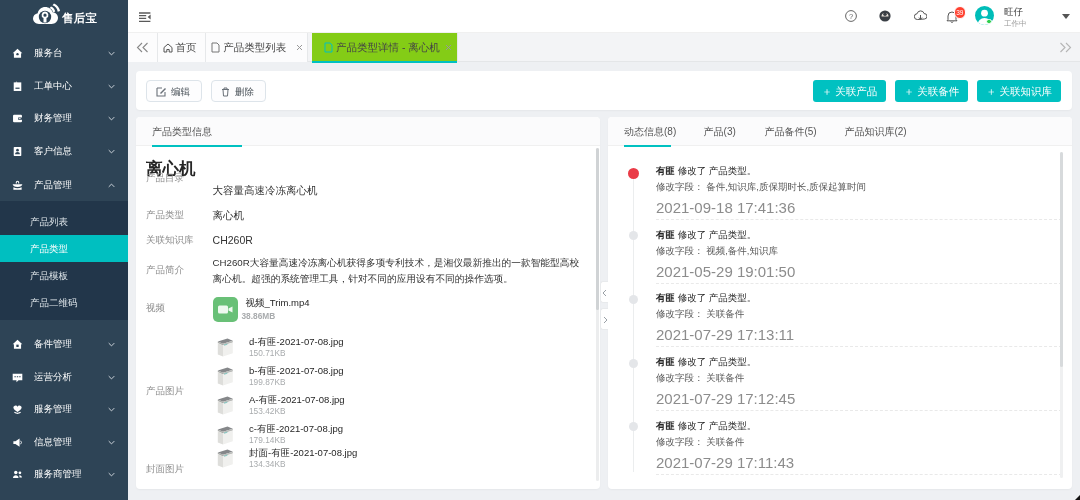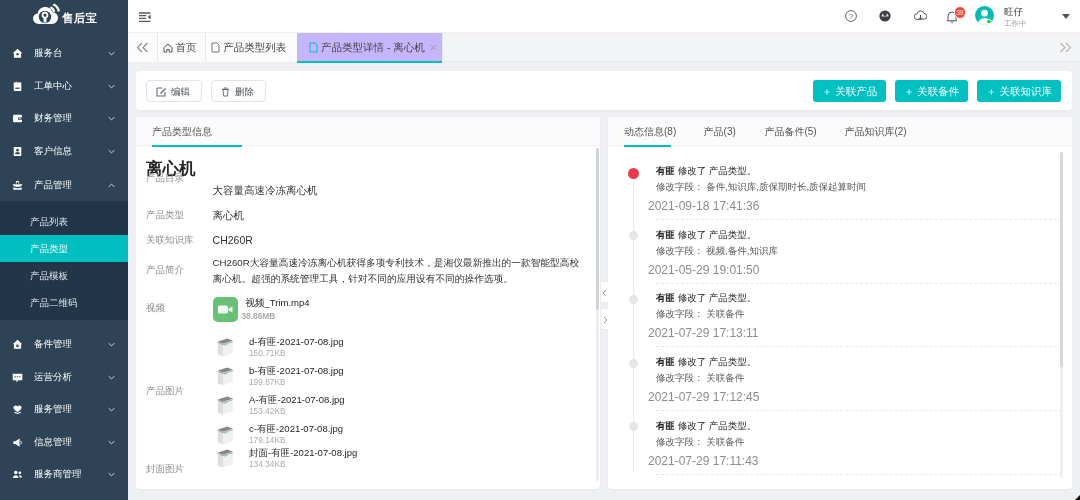--- a/index.html
+++ b/index.html
@@ -32,21 +32,21 @@
 #rpanel{position:absolute;left:608px;top:117px;width:464px;height:372px;background:#fff;border-radius:4px;box-shadow:0 1px 2px rgba(0,0,0,0.04);}
 .tabstrip{position:absolute;left:0;top:0;width:100%;height:29px;background:#fbfbfc;border-bottom:1px solid #f0f0f0;border-radius:4px 4px 0 0;}
 .ptab{position:absolute;top:0;height:29px;line-height:29px;font-size:10px;color:#555;}
 .ink{position:absolute;height:2px;background:#00c1c1;bottom:-1px;}
 .frow-label{position:absolute;left:10px;font-size:9.5px;color:#8c8c8c;}
 .fval{position:absolute;left:76.6px;font-size:10.5px;color:#333;}
 .fname{position:absolute;left:113px;font-size:9.5px;color:#262626;}
 .fsize{position:absolute;left:108.5px;font-size:8.3px;color:#a8abad;}
 .entry-t{position:absolute;left:48px;font-size:9.5px;color:#262626;}
 .entry-f{position:absolute;left:48px;font-size:9.5px;color:#595959;}
-.entry-d{position:absolute;left:40px;font-size:12px;color:#8c8c8c;}
+.entry-d{position:absolute;left:48px;font-size:15px;color:#8c8c8c;}
 .dash{position:absolute;left:48px;width:406px;border-top:1px dashed #e9e9e9;}
 .dot{position:absolute;left:20.5px;width:9px;height:9px;border-radius:50%;background:#e4e6e9;}
 .filerow{position:absolute;left:0;width:464px;height:29px;}
 .filerow .fname{left:113px;}
 .filerow .fsize{left:113px;}
 .thumb{position:absolute;left:78px;top:0;width:22px;height:23px;}
 </style>
 </head>
 <body>
 
@@ -243,21 +243,21 @@
   </div>
   <div class="tseg" style="left:78.2px;width:102px;">
     <svg class="abs" style="left:5px;top:9px;" width="9" height="11" viewBox="0 0 9 11">
         <path d="M1 1h5l2 2v7H1z" stroke="#777" stroke-width="1" fill="none"></path>
       </svg>
     <div class="abs ttext" style="left:17px;top:0;line-height:29px;">产品类型列表</div>
     <svg class="abs" style="left:89.5px;top:11px;" width="7" height="7" viewBox="0 0 7 7">
         <path d="M1 1l5 5M6 1L1 6" stroke="#999" stroke-width="1" fill="none"></path>
       </svg>
   </div>
-  <div class="tseg" style="left:169px;width:145.8px;background:#c4b5fd;">
+  <div class="tseg" style="left:184px;width:145.8px;background:#84cc16;">
     <svg class="abs" style="left:12px;top:9px;" width="9" height="11" viewBox="0 0 9 11">
         <path d="M1 1h5l2 2v7H1z" stroke="#00c1c1" stroke-width="1" fill="none"></path>
       </svg>
     <div class="abs ttext teal" style="left:24px;top:0;line-height:29px;">产品类型详情 - 离心机</div>
     <svg class="abs" style="left:133px;top:11px;" width="7" height="7" viewBox="0 0 7 7">
         <path d="M1 1l5 5M6 1L1 6" stroke="#999" stroke-width="1" fill="none"></path>
       </svg>
     <div class="abs" style="left:0;bottom:-1px;width:100%;height:2.5px;background:#00c1c1;"></div>
   </div>
   <svg class="abs" style="right:8px;top:9px;" width="13" height="11" viewBox="0 0 13 11">

